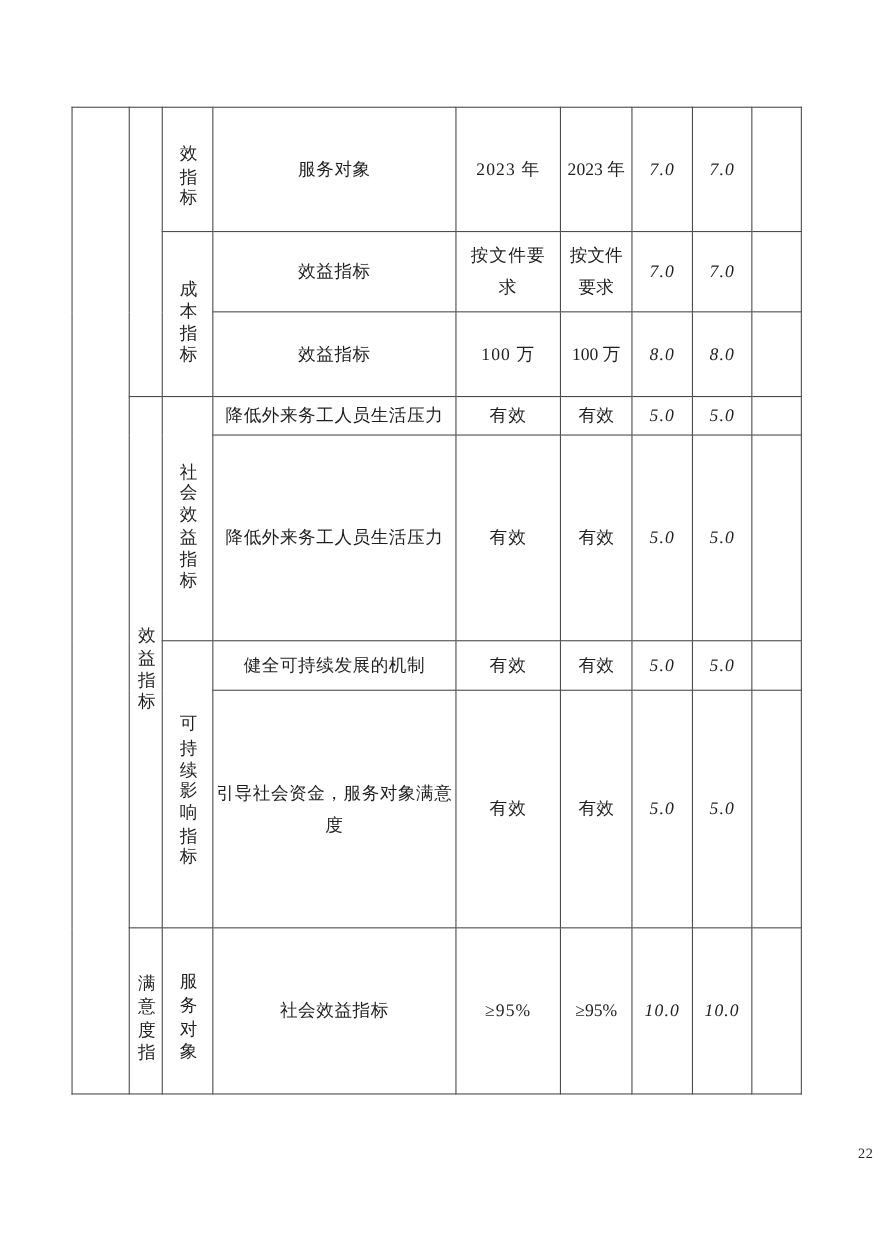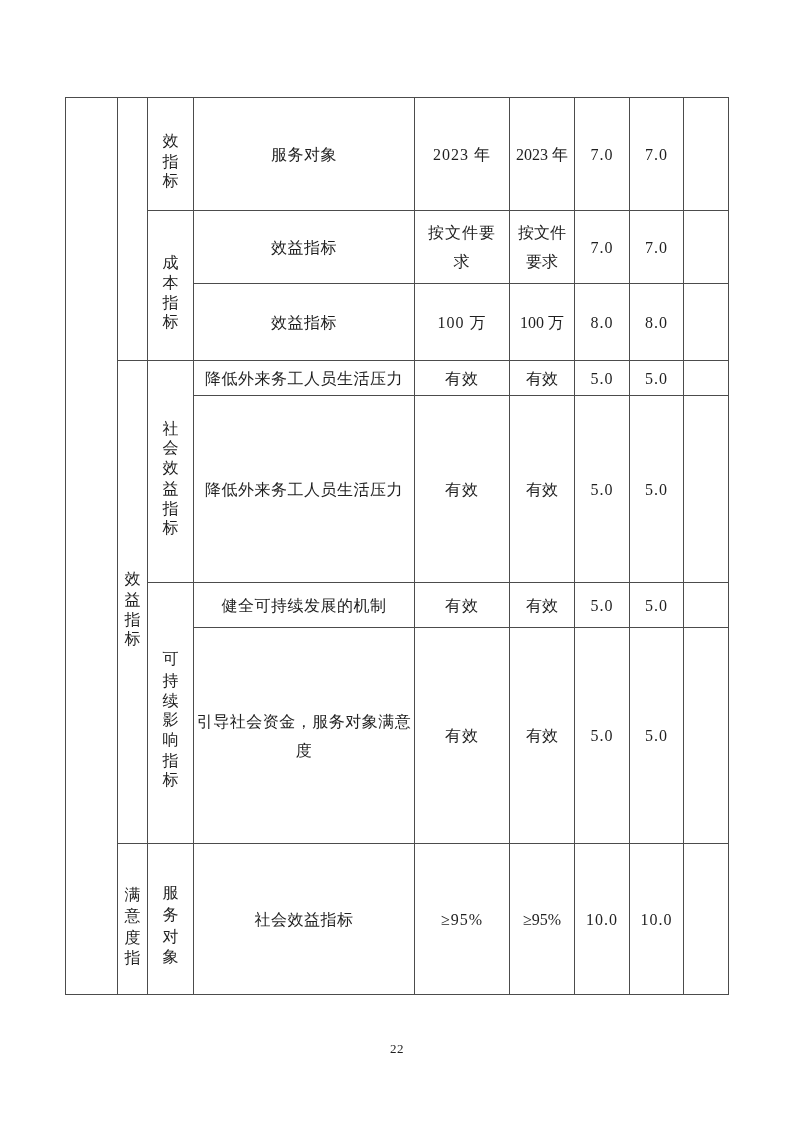--- a/index.html
+++ b/index.html
@@ -36,40 +36,40 @@
   tr.r3 { height: 77px; }
   tr.r4 { height: 35px; }
   tr.r5 { height: 187px; }
   tr.r6 { height: 45px; }
   tr.r7 { height: 216px; }
   tr.r8 { height: 151px; }
   
   td.name  { letter-spacing: 0.5px; }
   td.val   { letter-spacing: 1px; white-space: pre-line; }
   td.val2  { letter-spacing: 0px; white-space: pre-line; }
-  td.score { letter-spacing: 1px; }
+  td.score { letter-spacing: 1px; font-style: italic; }
   td.dn    { padding-top: 9px; }           
   
   td.vcell { line-height: 1; }
   .v {
     display: inline-block;
     writing-mode: vertical-rl;
     text-orientation: upright;
     letter-spacing: 20px;
     line-height: 1;
     font-size: 16px;
     white-space: nowrap;
   }
   .v.v8 { letter-spacing: 21px; }
   .pageno {
     position: absolute;
     top: 1041px;
     left: 0;
     width: 100%;
-    text-align: center;
+    text-align: right;
     font-size: 13px;
     letter-spacing: 0.5px;
     color: #1f1f1f;
   }
 </style>
 </head>
 <body>
 
 <div class="page">
 

